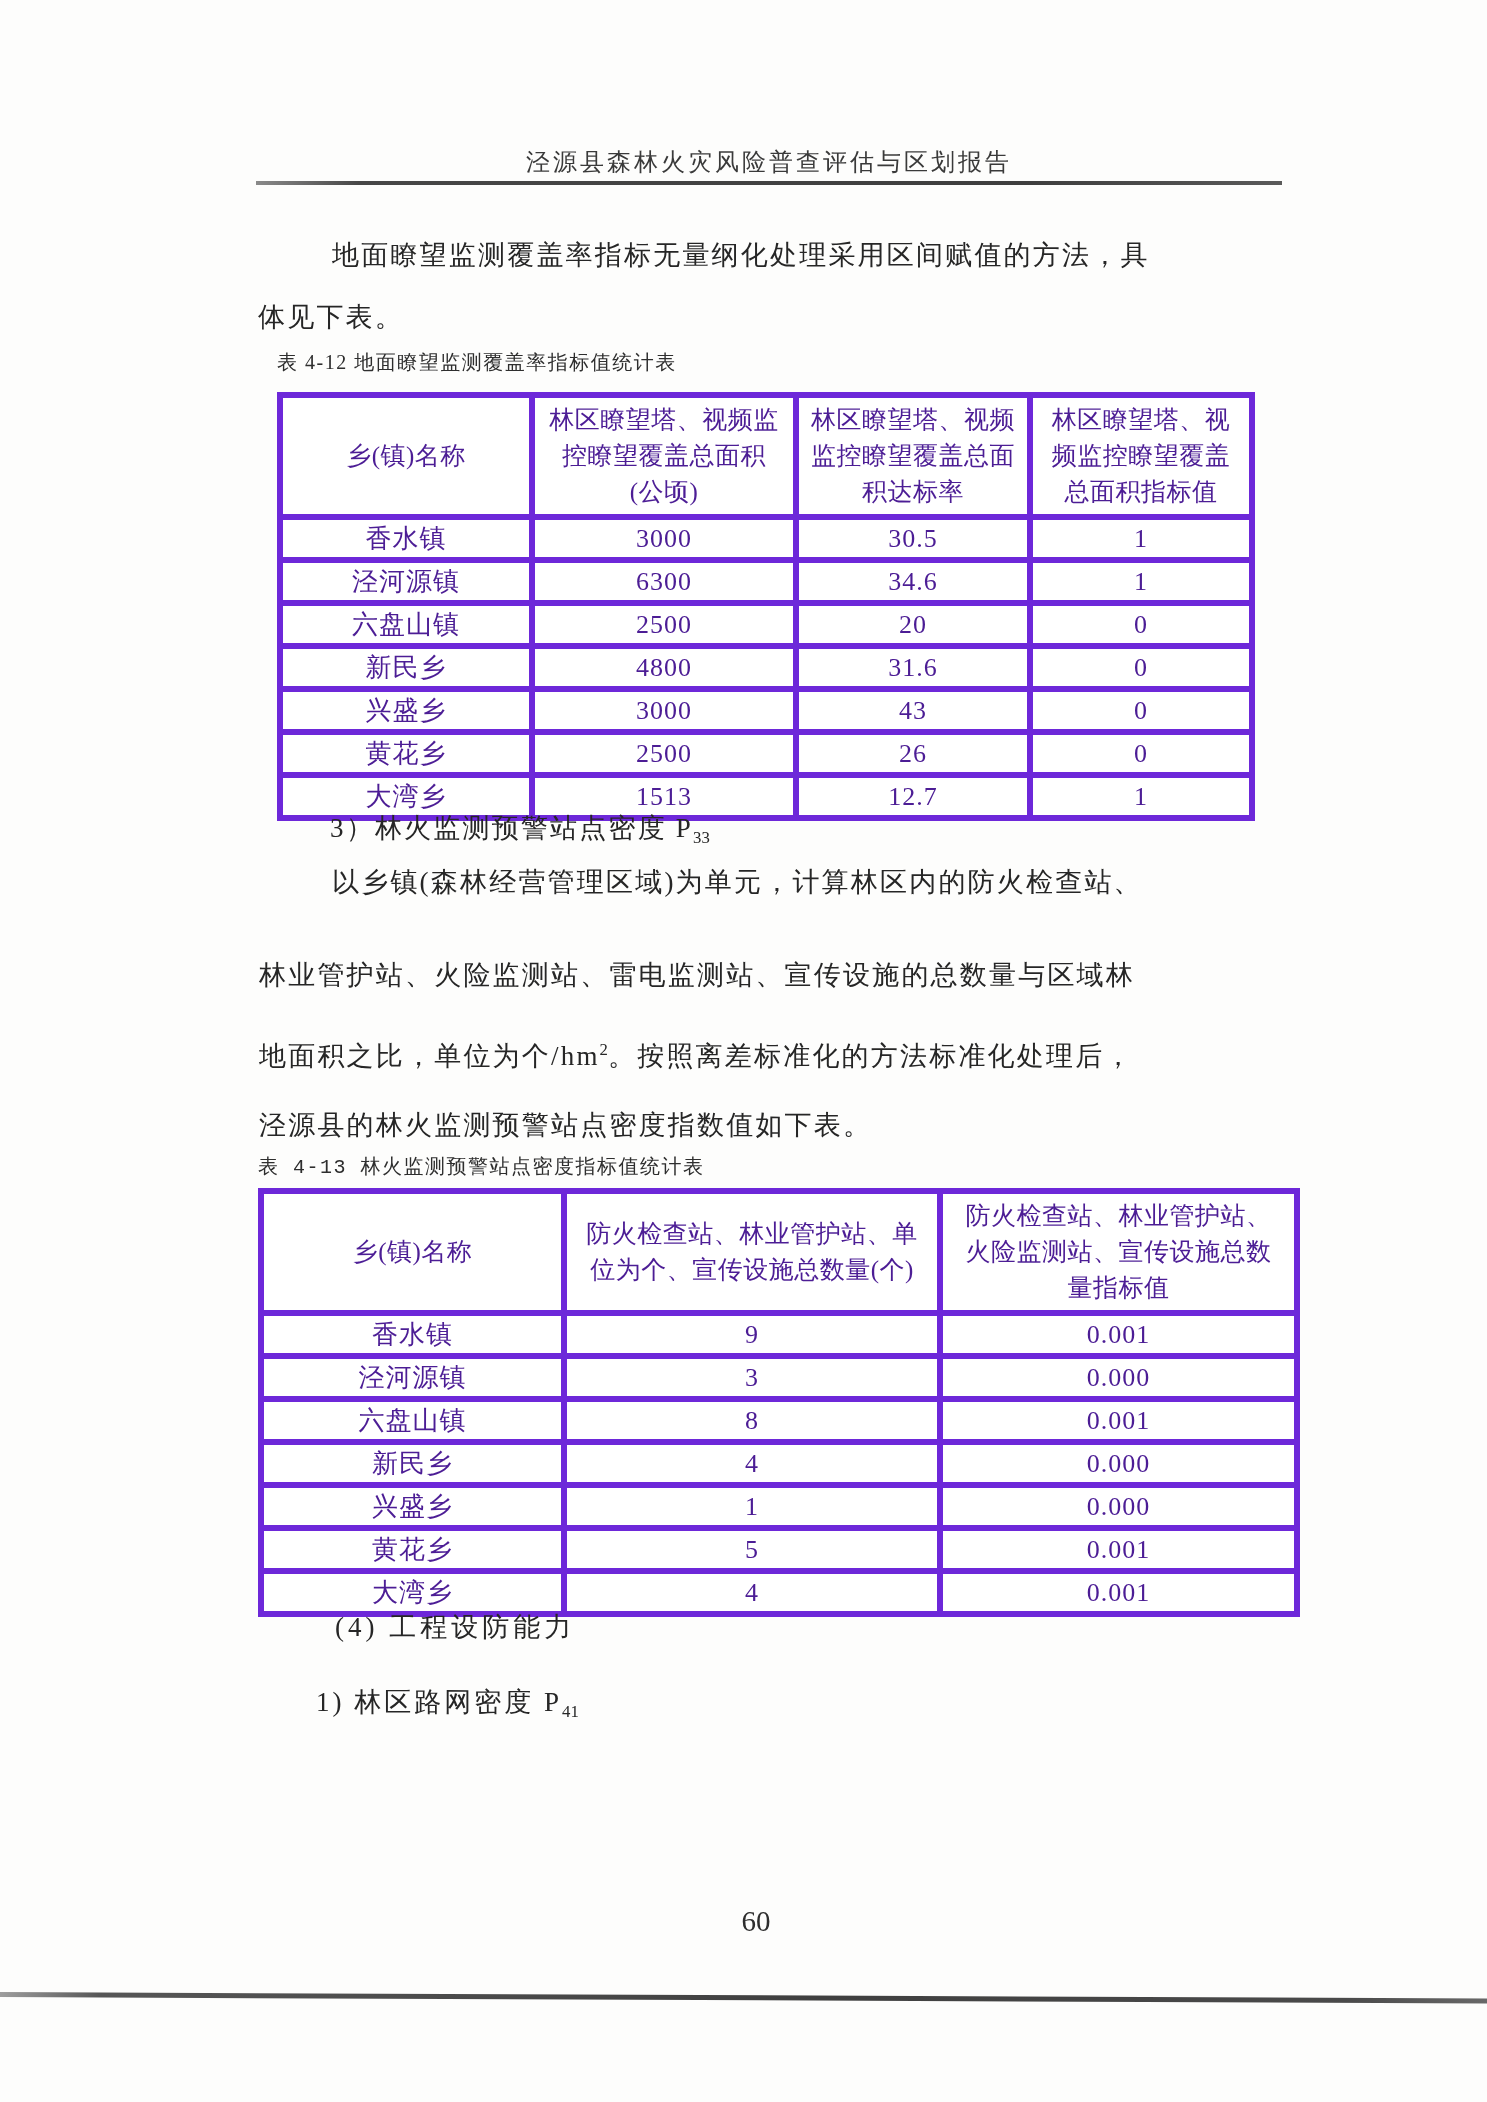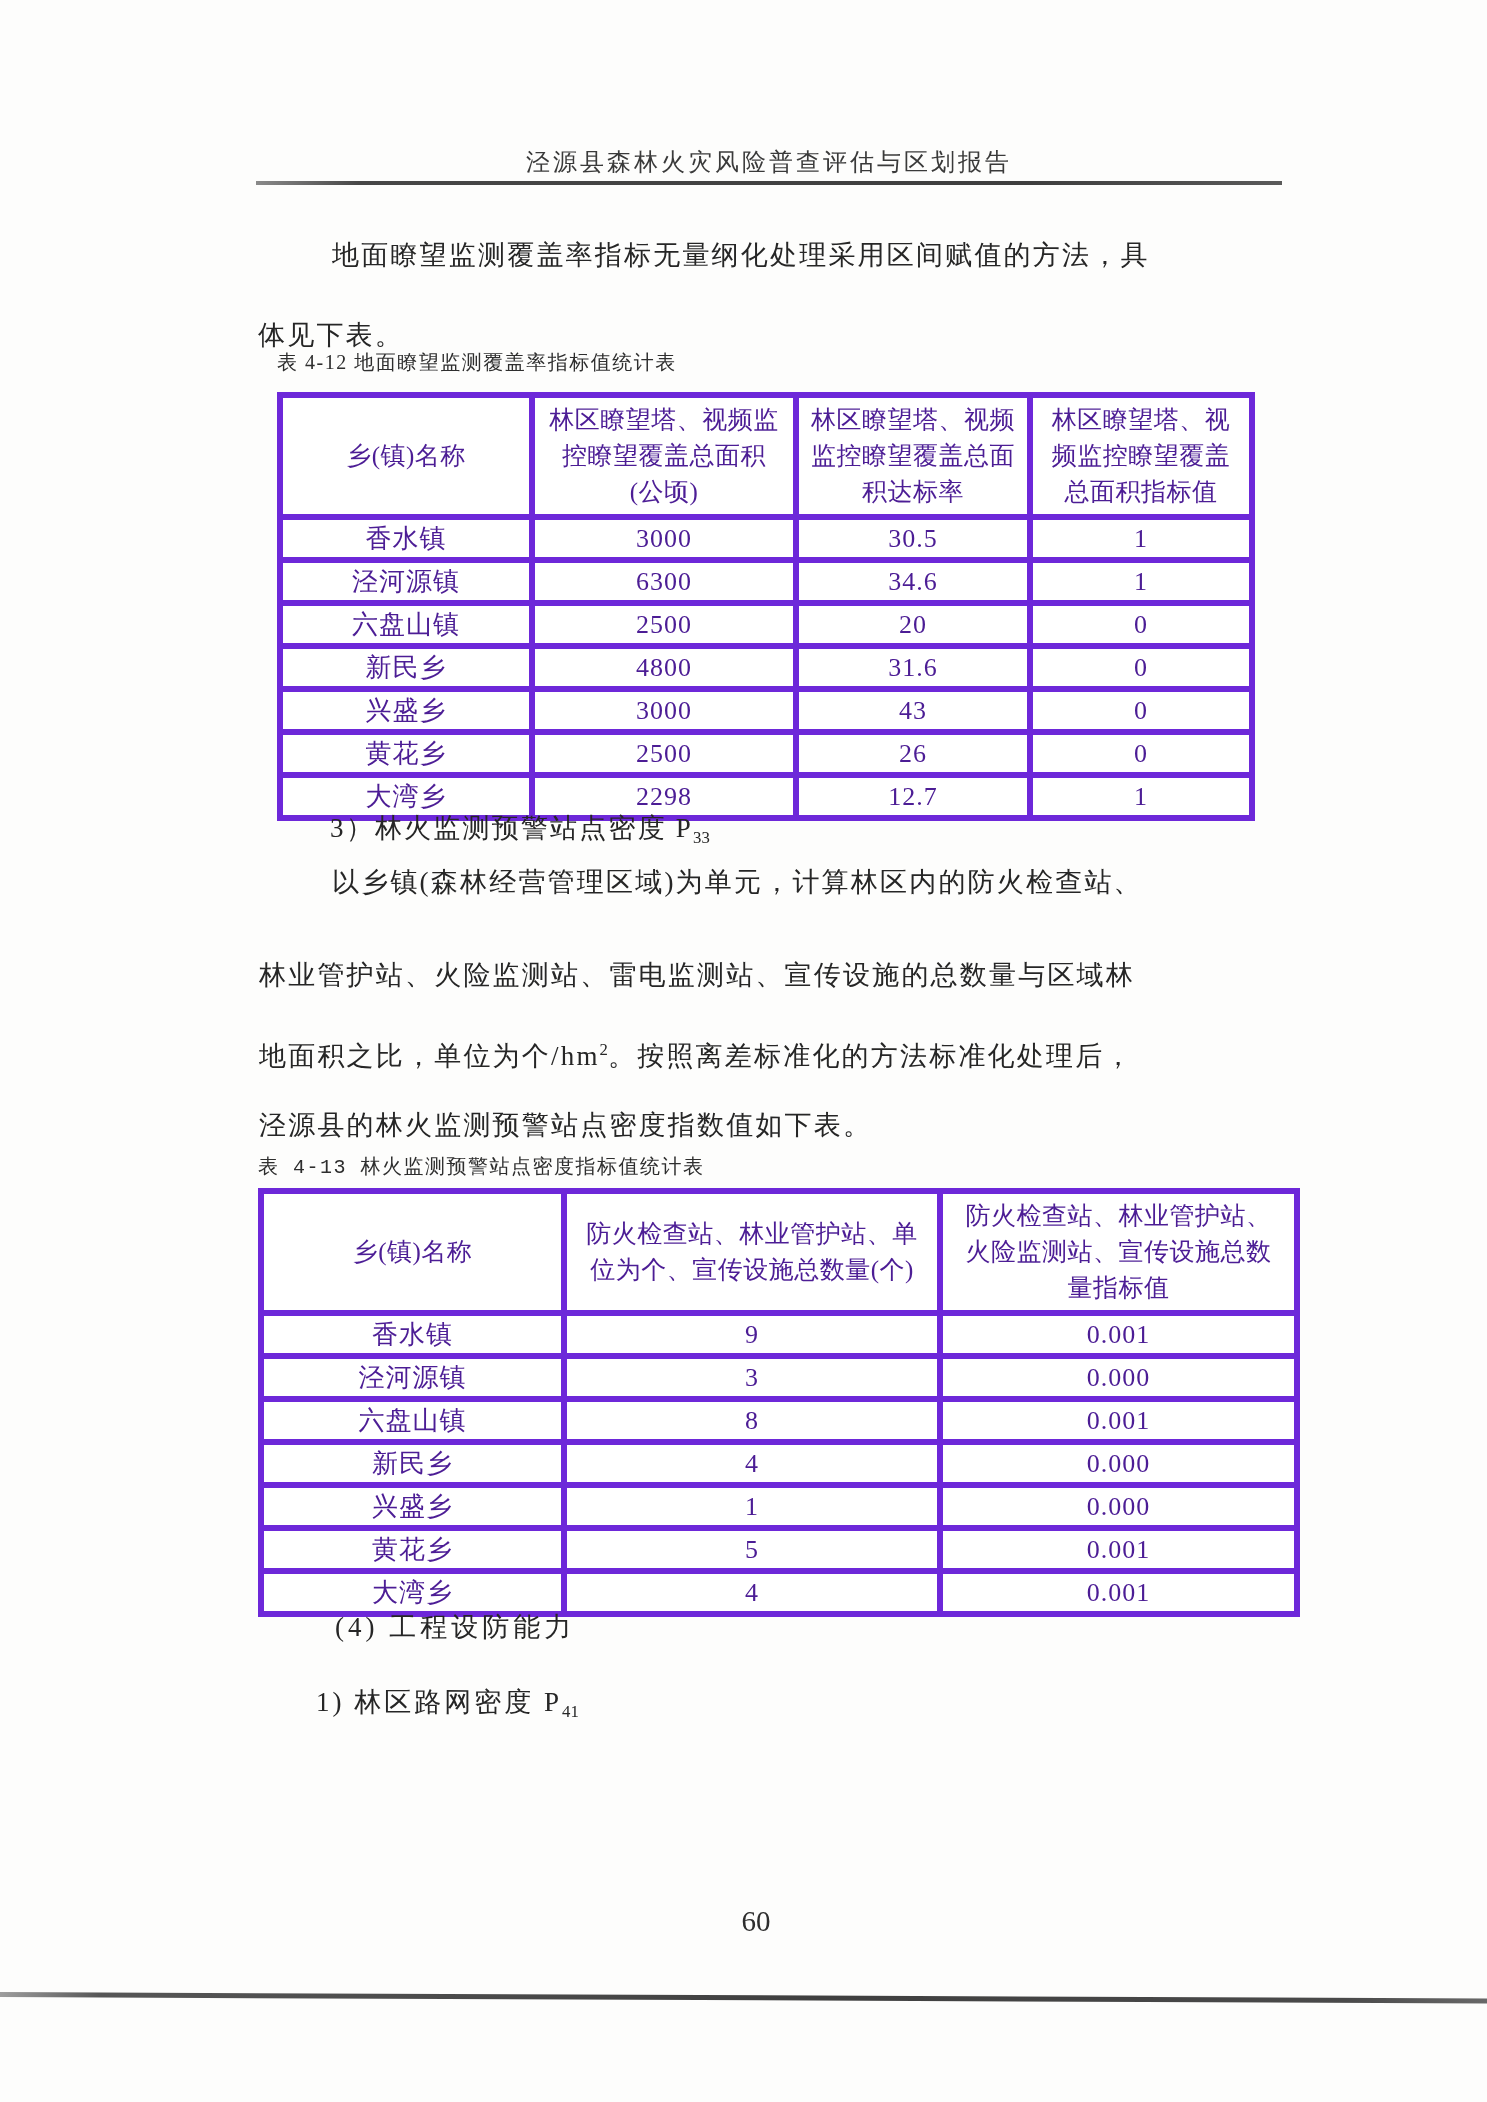--- a/index.html
+++ b/index.html
@@ -87,21 +87,21 @@
     border-radius:2px;
   }
 </style>
 </head>
 <body>
 
 <div class="abs header-title">泾源县森林火灾风险普查评估与区划报告</div>
 <div class="abs header-rule"></div>
 
 <div class="bline" style="left:332px; top:218px;">地面瞭望监测覆盖率指标无量纲化处理采用区间赋值的方法，具</div>
-<div class="bline" style="left:258px; top:298px;">体见下表。</div>
+<div class="bline" style="left:258px; top:280px;">体见下表。</div>
 
 <div class="tcaption" style="left:277px; top:349px; width:972px;">表 4-12  地面瞭望监测覆盖率指标值统计表</div>
 
 <table class="doc" id="table1">
   <colgroup>
       <col style="width:252px">
       <col style="width:264px">
       <col style="width:234px">
       <col style="width:222px">
     </colgroup>
@@ -143,21 +143,21 @@
     <td>0</td>
   </tr>
   <tr>
     <td>黄花乡</td>
     <td>2500</td>
     <td>26</td>
     <td>0</td>
   </tr>
   <tr>
     <td>大湾乡</td>
-    <td>2298</td>
+    <td>1513</td>
     <td>12.7</td>
     <td>1</td>
   </tr>
 </tbody>
   </table>
 
 <div class="bline" style="left:330px; top:791px;"><span>3）林火监测预警站点密度 P</span><sub>33</sub></div>
 <div class="bline" style="left:332px; top:845px;">以乡镇(森林经营管理区域)为单元，计算林区内的防火检查站、</div>
 <div class="bline" style="left:259px; top:938px;">林业管护站、火险监测站、雷电监测站、宣传设施的总数量与区域林</div>
 <div class="bline" style="left:259px; top:1013px;"><span>地面积之比，单位为个/hm</span><sup>2</sup><span>。按照离差标准化的方法标准化处理后，</span></div>

